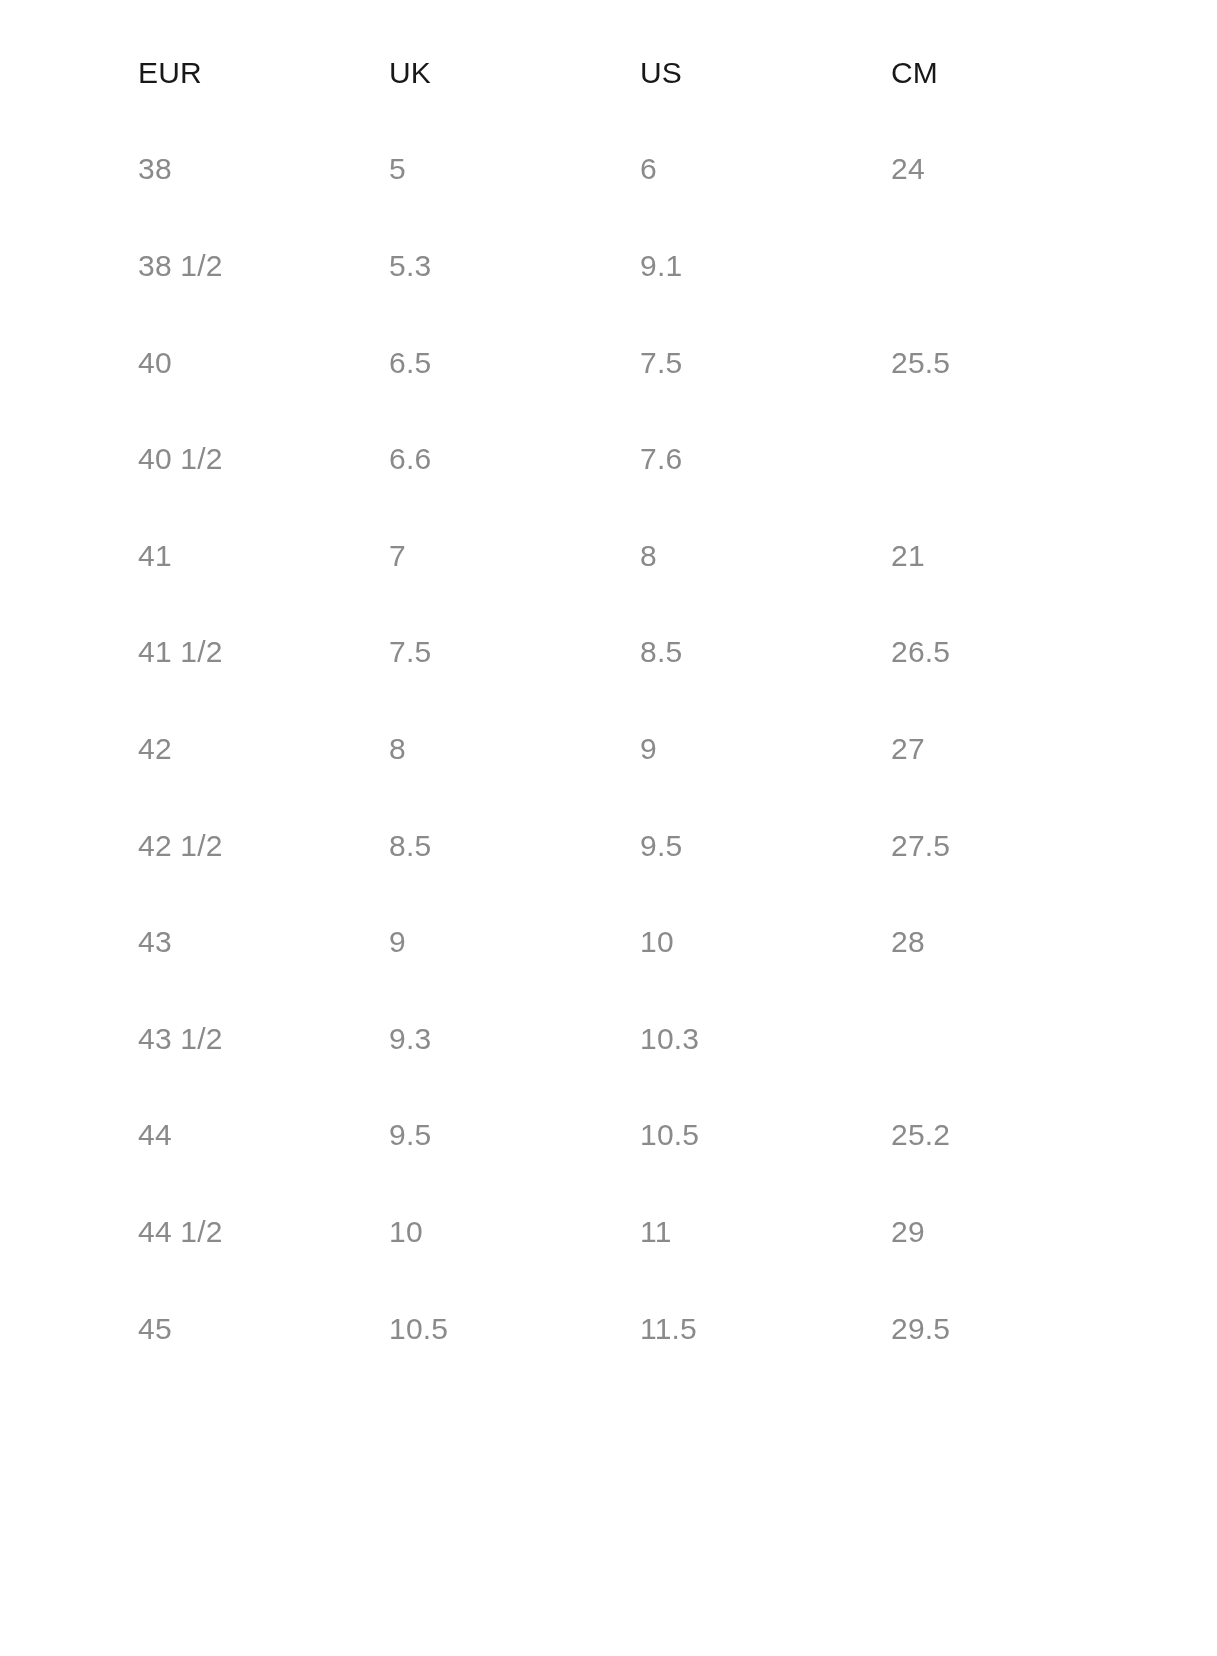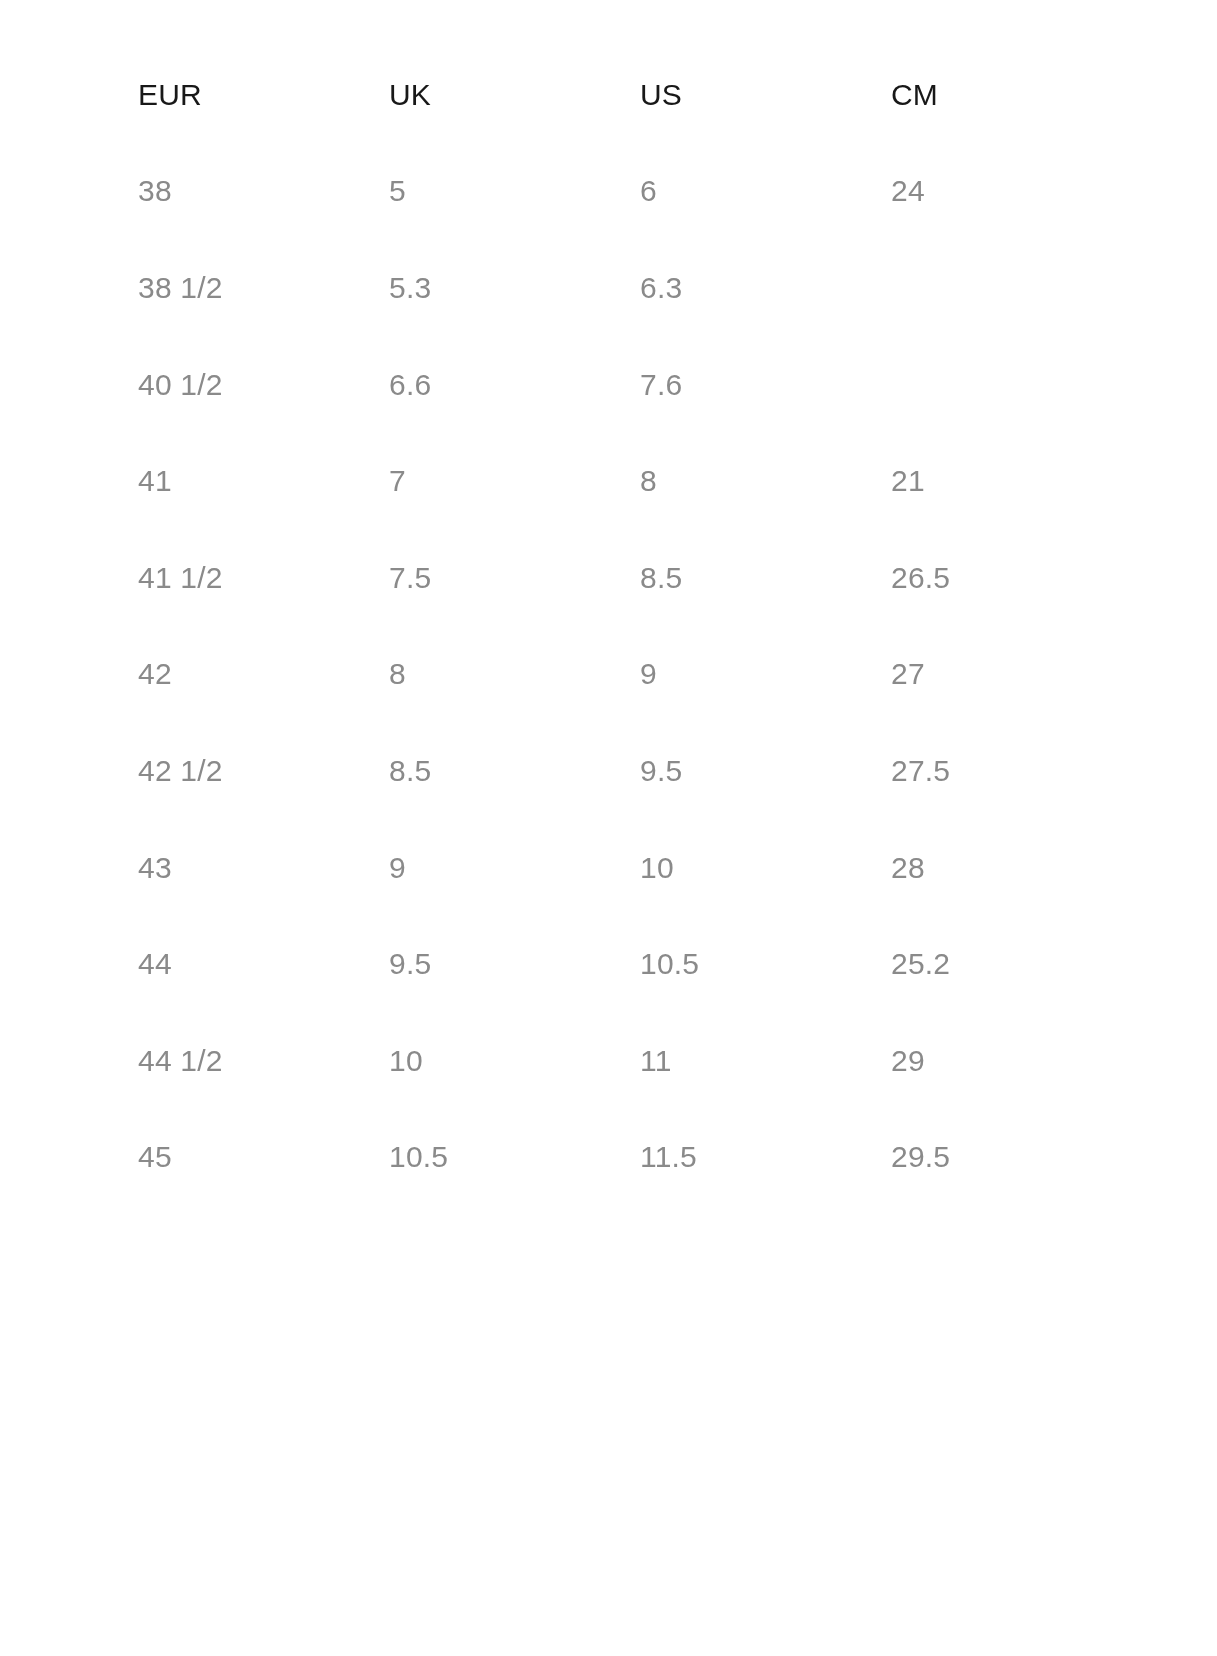--- a/index.html
+++ b/index.html
@@ -16,21 +16,21 @@
   }
 
   .size-chart {
     position: absolute;
     left: 0;
     top: 0;
     width: 1217px;
     height: 1400px;
     box-sizing: border-box;
     padding-left: 138px;
-    padding-top: 80px;
+    padding-top: 58px;
   }
 
   .chart-table {
     border-collapse: collapse;
     border-spacing: 0;
     table-layout: fixed;
     width: 1000px;
   }
 
   .chart-table col.col-eur,
@@ -95,22 +95,28 @@
     <tbody id="chart-body">
         <tr>
           <td>38</td>
           <td>5</td>
           <td>6</td>
           <td>24</td>
         </tr>
         <tr>
           <td>38 1/2</td>
           <td>5.3</td>
-          <td>6.3</td>
+          <td>9.1</td>
           <td class="cell-empty"></td>
+        </tr>
+        <tr>
+          <td>40</td>
+          <td>6.5</td>
+          <td>7.5</td>
+          <td>25.5</td>
         </tr>
         <tr>
           <td>40 1/2</td>
           <td>6.6</td>
           <td>7.6</td>
           <td class="cell-empty"></td>
         </tr>
         <tr>
           <td>41</td>
           <td>7</td>
@@ -135,20 +141,26 @@
           <td>9.5</td>
           <td>27.5</td>
         </tr>
         <tr>
           <td>43</td>
           <td>9</td>
           <td>10</td>
           <td>28</td>
         </tr>
         <tr>
+          <td>43 1/2</td>
+          <td>9.3</td>
+          <td>10.3</td>
+          <td class="cell-empty"></td>
+        </tr>
+        <tr>
           <td>44</td>
           <td>9.5</td>
           <td>10.5</td>
           <td>25.2</td>
         </tr>
         <tr>
           <td>44 1/2</td>
           <td>10</td>
           <td>11</td>
           <td>29</td>

